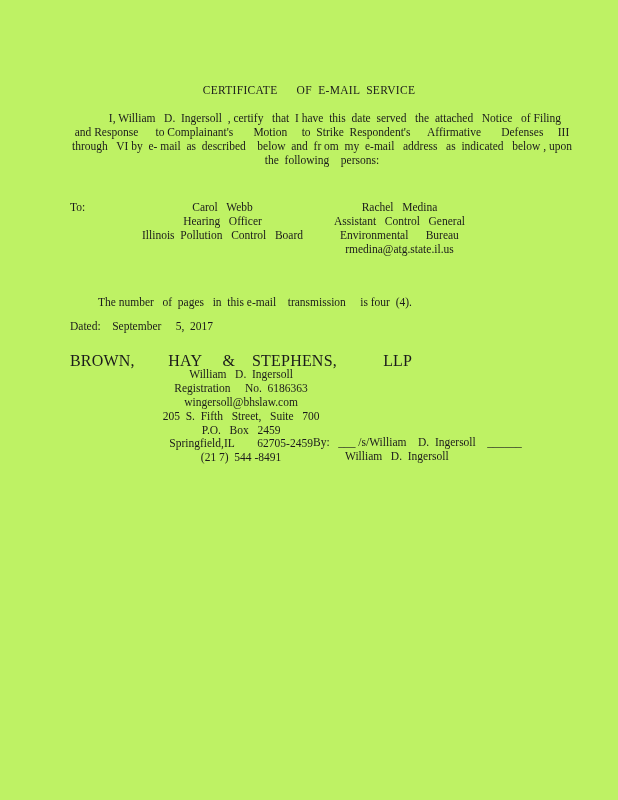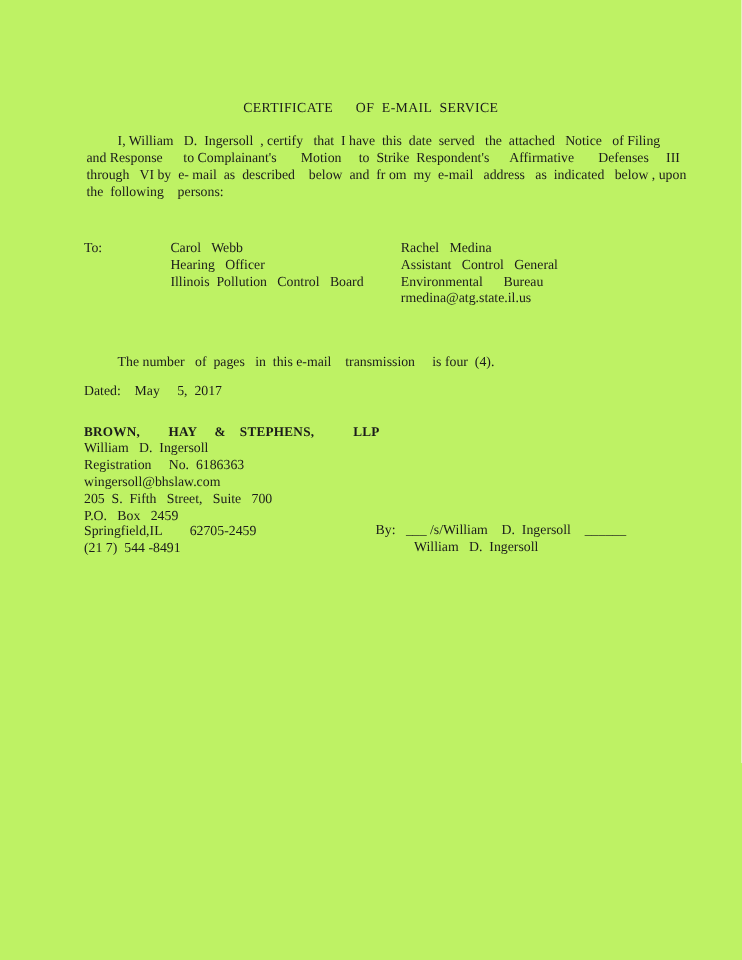--- a/index.html
+++ b/index.html
@@ -12,20 +12,21 @@
     width: 618px;
     height: 800px;
     background: #bef264;
     font-family: "Liberation Serif", serif;
     font-size: 11.5px;
     color: #1b1b1b;
     overflow: hidden;
   }
   .txt {
     white-space: pre;
+    text-align: center;
   }
   .doc-title {
     position: absolute;
     top: 84px;
     left: 0;
     right: 0;
     text-align: center;
     letter-spacing: 0.3px;
   }
   .body-paragraph {
@@ -70,22 +71,22 @@
     top: 320px;
     left: 70px;
   }
   .firm-block {
     position: absolute;
     top: 354px;
     left: 70px;
     line-height: 13.9px;
   }
   .firm-name {
-    font-weight: bold;
-    font-size: 11px;
+    font-weight: normal;
+    font-size: 16px;
     letter-spacing: 0.2px;
   }
   .sig-by-line {
     position: absolute;
     top: 436px;
     left: 313px;
   }
   .sig-printed-name {
     position: absolute;
     top: 450px;
@@ -116,21 +117,21 @@
     <div class="recipient-col-right">
       <div class="txt">Rachel   Medina</div>
       <div class="txt">Assistant   Control   General</div>
       <div class="txt">Environmental      Bureau</div>
       <div class="txt">rmedina@atg.state.il.us</div>
     </div>
   </div>
 
   <div class="pages-statement txt">The number   of  pages   in  this e-mail    transmission     is four  (4).</div>
 
-  <div class="dated-line txt">Dated:    May     5,  2017</div>
+  <div class="dated-line txt">Dated:    September     5,  2017</div>
 
   <div class="firm-block">
     <div class="txt firm-name">BROWN,        HAY     &amp;    STEPHENS,           LLP</div>
     <div class="txt">William   D.  Ingersoll</div>
     <div class="txt">Registration     No.  6186363</div>
     <div class="txt">wingersoll@bhslaw.com</div>
     <div class="txt">205  S.  Fifth   Street,   Suite   700</div>
     <div class="txt">P.O.   Box   2459</div>
     <div class="txt">Springfield,IL        62705-2459</div>
     <div class="txt">(21 7)  544 -8491</div>

